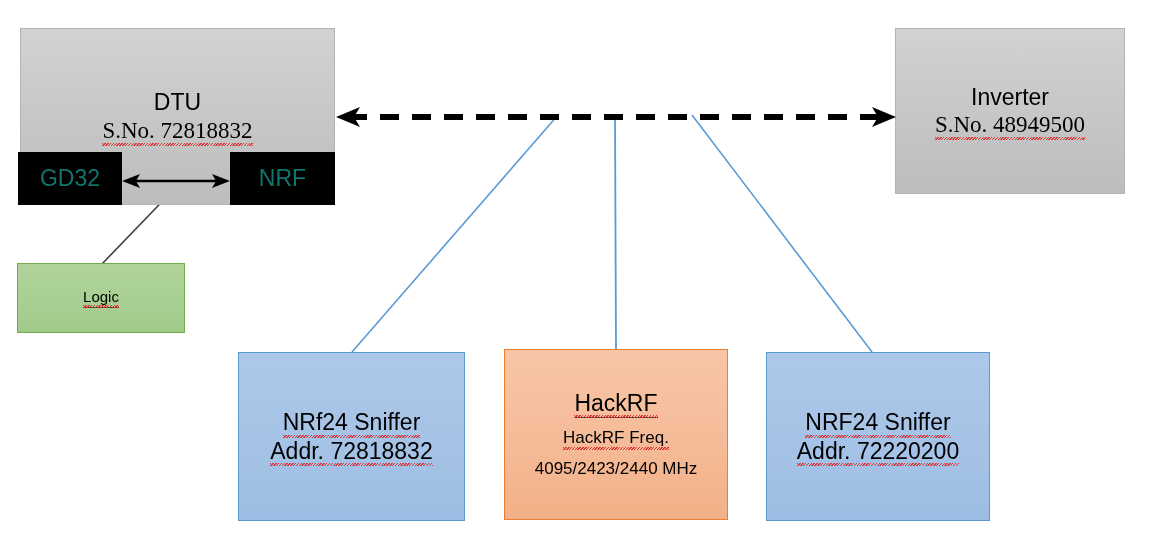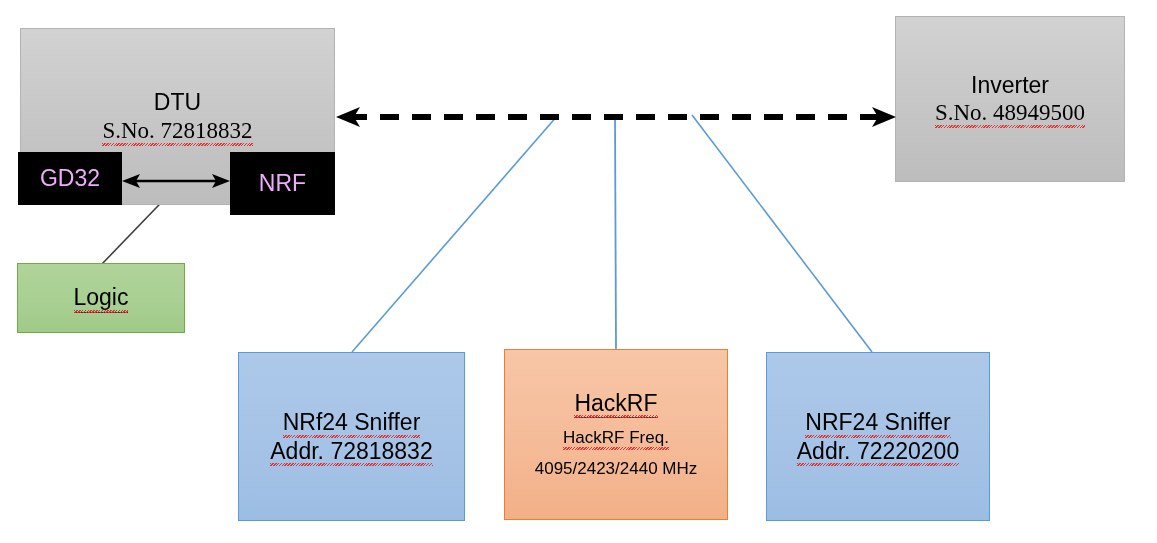--- a/index.html
+++ b/index.html
@@ -34,31 +34,31 @@
     background: linear-gradient(to bottom, #d2d2d2 0%, #c6c6c6 55%, #bdbdbd 100%);
     border: 1px solid #b3b3b3;
     color: #000000;
   }
   .grey-box .line1 { font-size: 23px; }
   .grey-box .line2 { font-size: 23px; font-family: Liberation Serif, serif; }
 
   
   .black-box {
     background: #000000;
-    color: #f0abfc;
+    color: #0f766e;
     font-size: 23px;
     border: 0;
     z-index: 6;
   }
   
   .green-box {
     background: linear-gradient(to bottom, #b0d39a 0%, #a8cf92 60%, #9fca88 100%);
     border: 1px solid #70ad47;
     color: #000000;
-    font-size: 23px;
+    font-size: 15px;
   }
   
   .blue-box {
     background: linear-gradient(to bottom, #adc8e9 0%, #a5c3e6 55%, #9cbde3 100%);
     border: 1px solid #5b9bd5;
     color: #000000;
   }
   .blue-box .line1,
   .blue-box .line2 { font-size: 23px; }
 
@@ -130,29 +130,29 @@
     <div class="line1">DTU</div>
     <div class="line2">
       <span class="sq">S.No. 72818832</span>
     </div>
   </div>
 
   <div class="node black-box" style="left:18px; top:152px; width:104px; height:53px;">
     <span>GD32</span>
   </div>
 
-  <div class="node black-box" style="left:230px; top:152px; width:105px; height:63px;">
+  <div class="node black-box" style="left:230px; top:152px; width:105px; height:53px;">
     <span>NRF</span>
   </div>
 
   <div class="node green-box" style="left:17px; top:263px; width:168px; height:70px;">
     <span class="sq ul">Logic</span>
   </div>
 
-  <div class="node grey-box" style="left:895px; top:16px; width:230px; height:166px;">
+  <div class="node grey-box" style="left:895px; top:28px; width:230px; height:166px;">
     <div class="line1">Inverter</div>
     <div class="line2">
       <span class="sq">S.No. 48949500</span>
     </div>
   </div>
 
   <div class="node blue-box" style="left:238px; top:352px; width:227px; height:169px;">
     <div class="line1">
       <span class="sq">NRf24 Sniffer</span>
     </div>

